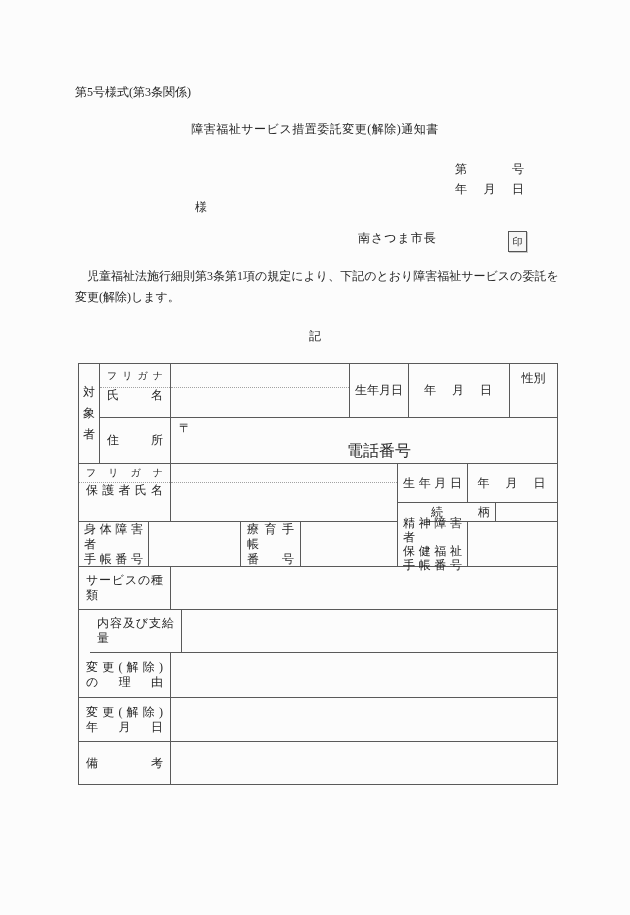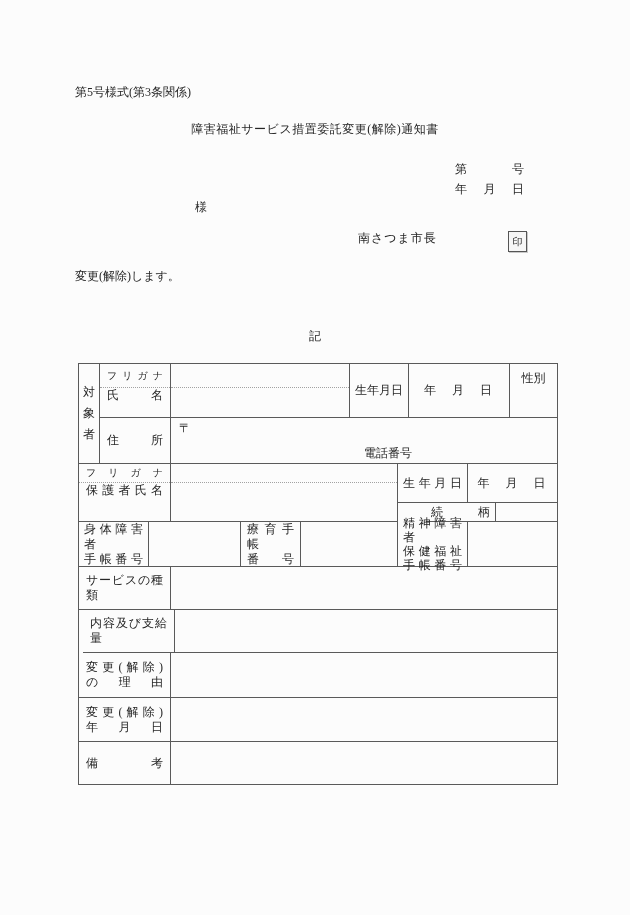--- a/index.html
+++ b/index.html
@@ -74,20 +74,21 @@
 
   <div class="abs txt" style="left:195px;top:199px;">様</div>
 
   <div class="abs txt" style="left:358px;top:230px;letter-spacing:1px;">南さつま市長</div>
 
   <div class="abs seal-box" style="left:508px;top:231px;">
     <span>印</span>
   </div>
 
   <div class="abs" style="left:75px;top:266px;width:483px;">
+    <div class="para indent1">児童福祉法施行細則第3条第1項の規定により、下記のとおり障害福祉サービスの委託を</div>
     <div class="para">変更(解除)します。</div>
   </div>
 
   <div class="abs txt center-line" style="top:328px;">記</div>
 
   <div class="form-table">
 
     <div class="cell br bb vertical-label" style="left:0;top:0;width:21px;height:100px;">
       <span>対</span>
       <span>象</span>
@@ -119,21 +120,21 @@
     <div class="cell bb" style="left:431px;top:0;width:47px;height:54px;padding-top:6px;text-align:center;">
       <span>性別</span>
     </div>
 
     <div class="cell br bb vflex" style="left:21px;top:54px;width:71px;height:46px;align-items:center;">
       <span class="jlabel">住所</span>
     </div>
 
     <div class="cell bb" style="left:92px;top:54px;width:386px;height:46px;">
       <span class="abs" style="left:8px;top:2px;font-size:12px;">〒</span>
-      <span class="abs" style="left:193px;bottom:1px;font-size:12px;margin-top:27px;">電話番号</span>
+      <span class="abs" style="left:176px;bottom:1px;font-size:16px;margin-top:27px;">電話番号</span>
     </div>
 
     <div class="cell br bb" style="left:0;top:100px;width:92px;height:58px;display:flex;flex-direction:column;">
       <div class="split-top" style="height:18px;">
         <span class="jlabel furi">フリガナ</span>
       </div>
       <div class="split-bot">
         <span class="jlabel">保護者氏名</span>
       </div>
     </div>
@@ -173,21 +174,21 @@
       <span class="jlabel" style="padding:0 5px;line-height:14px;">保健福祉</span>
       <span class="jlabel" style="padding:0 5px;line-height:14px;">手帳番号</span>
     </div>
     <div class="cell bb" style="left:389px;top:158px;width:89px;height:45px;"></div>
 
     <div class="cell br bb vflex" style="left:0;top:203px;width:92px;height:43px;">
       <span class="jlabel">サービスの種類</span>
     </div>
     <div class="cell bb" style="left:92px;top:203px;width:386px;height:43px;"></div>
 
-    <div class="cell br bb vflex" style="left:4px;top:246px;width:92px;height:43px;">
+    <div class="cell br bb vflex" style="left:11px;top:246px;width:92px;height:43px;">
       <span class="jlabel">内容及び支給量</span>
     </div>
     <div class="cell bb" style="left:92px;top:246px;width:386px;height:43px;"></div>
 
     <div class="cell br bb vflex" style="left:0;top:289px;width:92px;height:45px;">
       <span class="jlabel">変更(解除)</span>
       <span class="jlabel">の理由</span>
     </div>
     <div class="cell bb" style="left:92px;top:289px;width:386px;height:45px;"></div>
 

